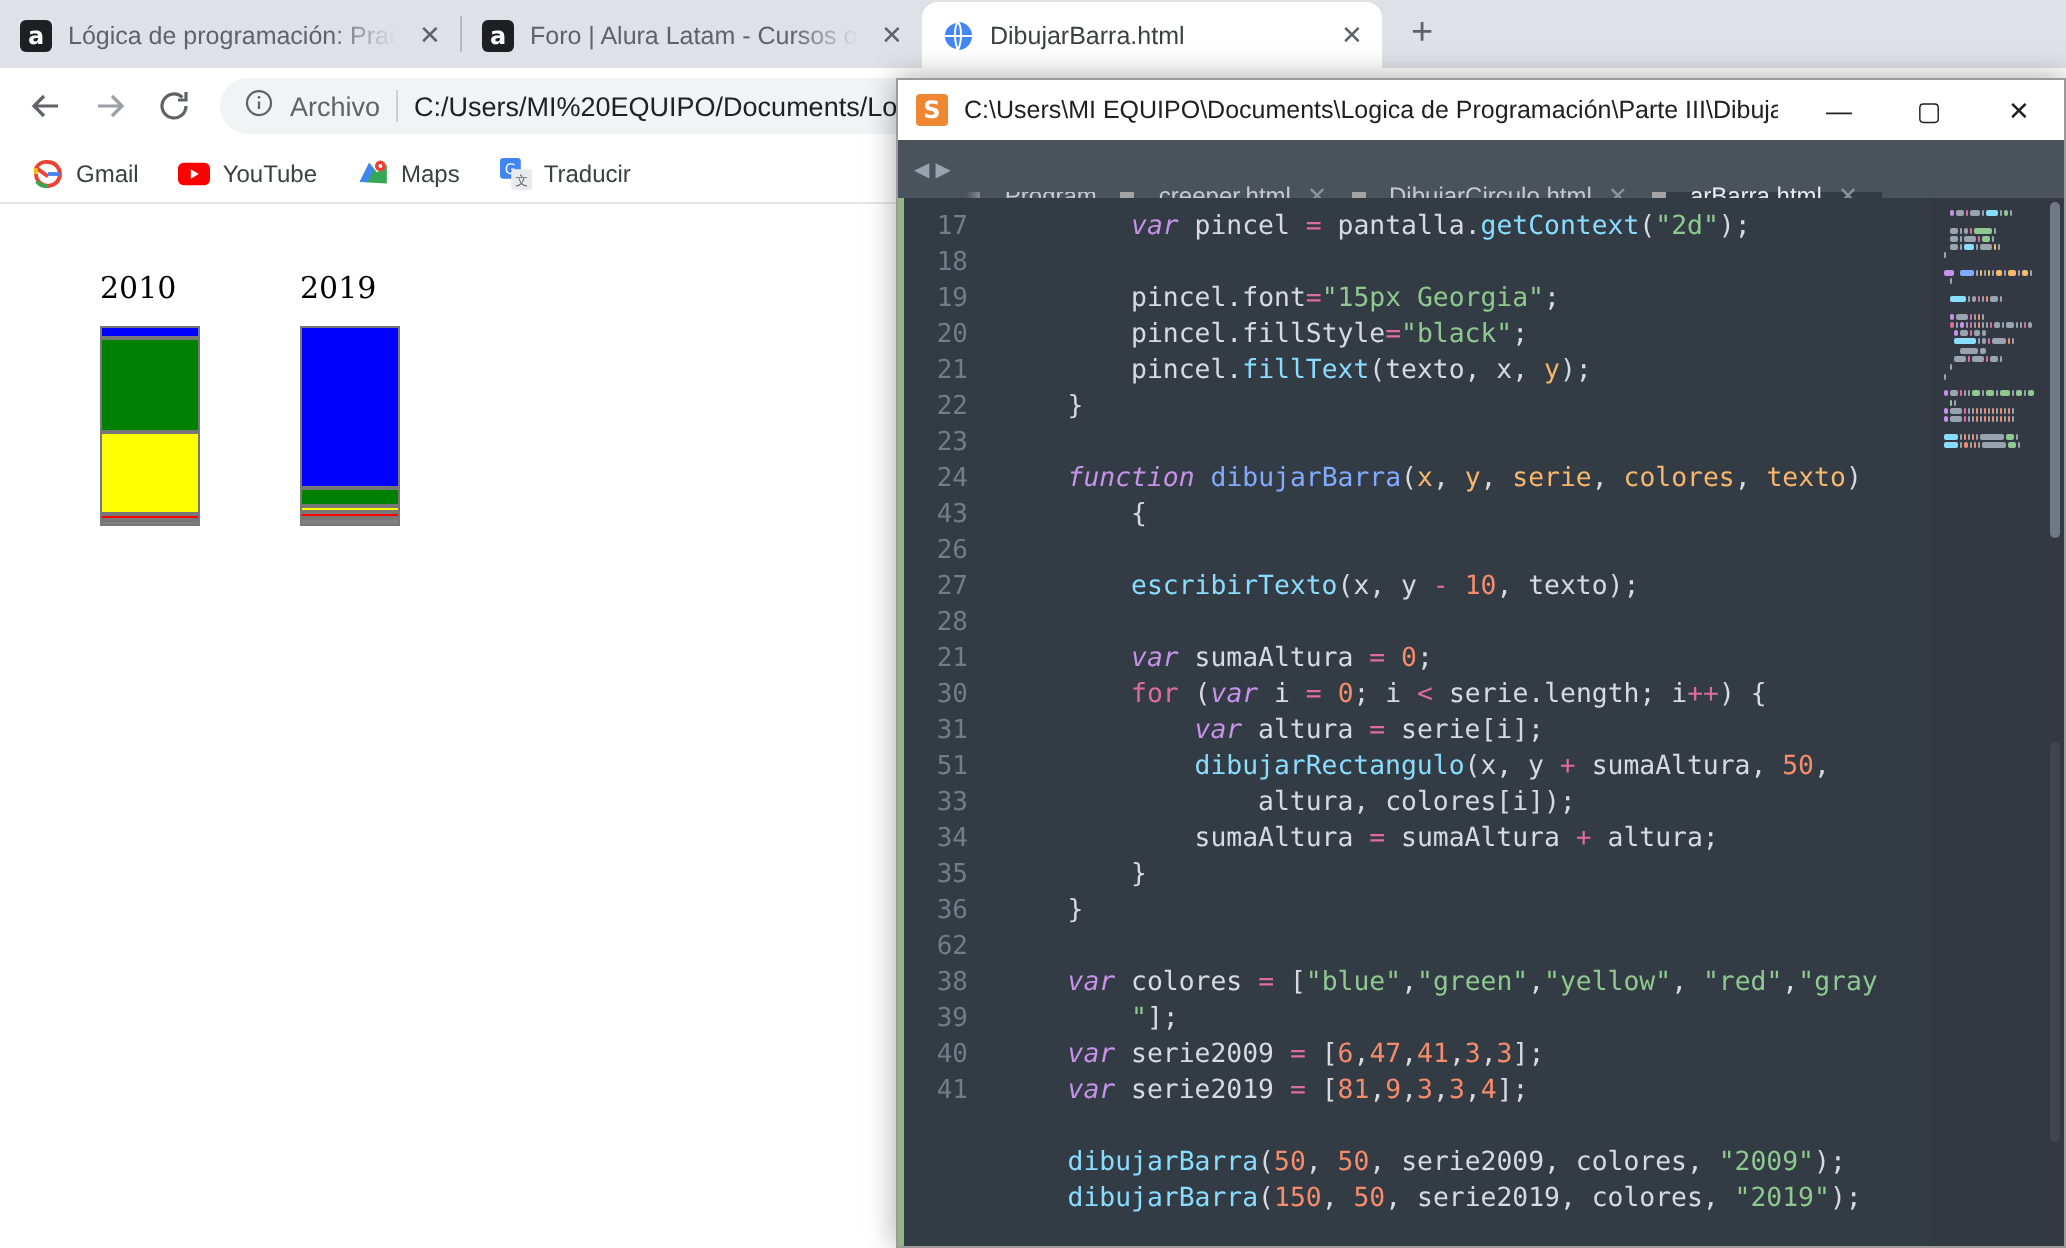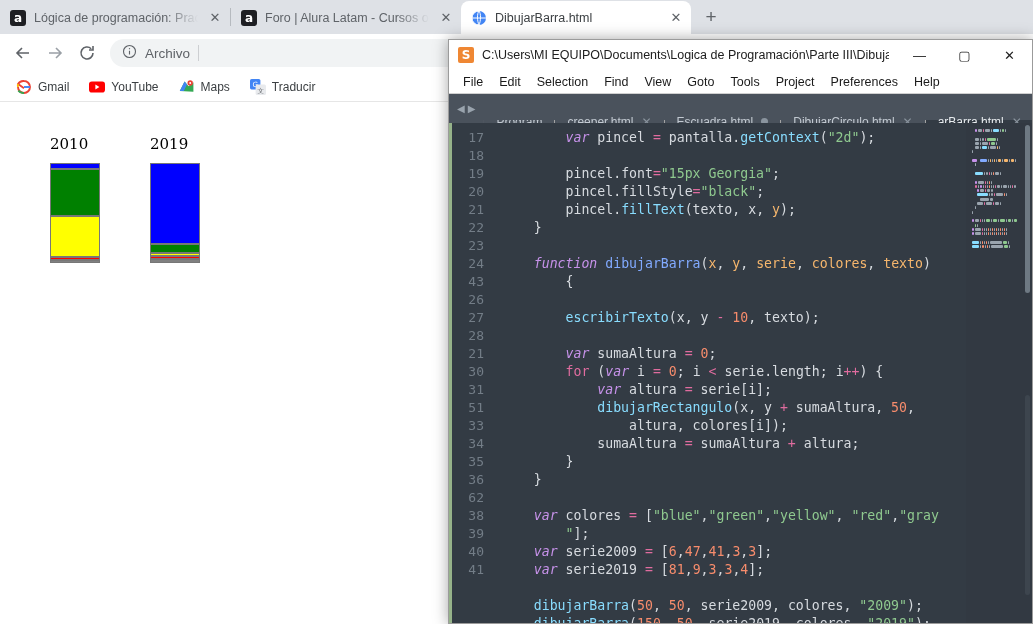--- a/index.html
+++ b/index.html
@@ -132,21 +132,21 @@
   .st-tabs {
     height:29px; background:#4a525c; display:flex; align-items:stretch;
     flex:0 0 29px; overflow:hidden;
   }
   .st-arrows {
     display:flex; align-items:center; gap:3px; padding:0 8px; color:#99a3ad; font-size:10px;
   }
   .st-tab {
     display:flex; align-items:center; gap:8px; padding:0 12px;
     font-size:12px; color:#c3cad2; white-space:nowrap;
-    border-left:1px solid #a3a3a3;
+    border-left:7px solid #a3a3a3;
     position:relative;
     margin-top:26px;
   }
   .st-tab.sel { background:#333b44; color:#e8ecef; }
   .st-tab .x { color:#8a949e; font-size:12px; }
   .st-tab .dot { width:7px; height:7px; border-radius:50%; background:#8a949e; }
   .st-tab.clipped {
     -webkit-mask-image: linear-gradient(to right, transparent 0, #000 10px);
             mask-image: linear-gradient(to right, transparent 0, #000 10px);
   }
@@ -250,20 +250,21 @@
       <div class="omnibox">
         <span>
           <svg width="15" height="15" viewBox="0 0 20 20" fill="none" stroke="#5f6368" stroke-width="1.5">
             <circle cx="10" cy="10" r="8"></circle>
               <path d="M10 9v5"></path>
               <circle cx="10" cy="6.2" r=".9" fill="#5f6368" stroke="none"></circle>
             </svg>
         </span>
         <span class="omni-label">Archivo</span>
         <span class="omni-divider"></span>
+        <span class="omni-url">C:/Users/MI%20EQUIPO/Documents/Lo</span>
       </div>
     </div>
 
     <div class="bookmarks">
       <div class="bm">
         <span class="bmicon">
           <svg width="16" height="16" viewBox="0 0 20 20">
             <path d="M10 11.5L2.6 6.2A7.5 7.5 0 0110 2.5c4.1 0 7.5 3.4 7.5 7.5S14.1 17.5 10 17.5 2.5 14.1 2.5 10" fill="none" stroke="#ea4335" stroke-width="2.4"></path>
             <path d="M10 10h7.5" stroke="#4285f4" stroke-width="2.4"></path>
             <path d="M3 14.6A7.5 7.5 0 0010 17.5" fill="none" stroke="#34a853" stroke-width="2.4"></path>
@@ -337,48 +338,32 @@
     <div class="st-title">
       <span class="st-logo">S</span>
       <span class="st-path">C:\Users\MI EQUIPO\Documents\Logica de Programación\Parte III\DibujarB...</span>
       <span class="winbtns">
         <span class="winbtn">—</span>
         <span class="winbtn">▢</span>
         <span class="winbtn close">✕</span>
       </span>
     </div>
 
-    <div class="st-menu">
-      <span>File</span>
-      <span>Edit</span>
-      <span>Selection</span>
-      <span>Find</span>
-      <span>View</span>
-      <span>Goto</span>
-      <span>Tools</span>
-      <span>Project</span>
-      <span>Preferences</span>
-      <span>Help</span>
-    </div>
 
     <div class="st-tabs">
       <div class="st-arrows">
         <span>◀</span>
         <span>▶</span>
       </div>
       <div class="st-tab clipped">
         <span>Program</span>
       </div>
       <div class="st-tab">
         <span>creeper.html</span>
         <span class="x">✕</span>
-      </div>
-      <div class="st-tab">
-        <span>Escuadra.html</span>
-        <span class="dot"></span>
       </div>
       <div class="st-tab">
         <span>DibujarCirculo.html</span>
         <span class="x">✕</span>
       </div>
       <div class="st-tab sel">
         <span>arBarra.html</span>
         <span class="x">✕</span>
       </div>
 

